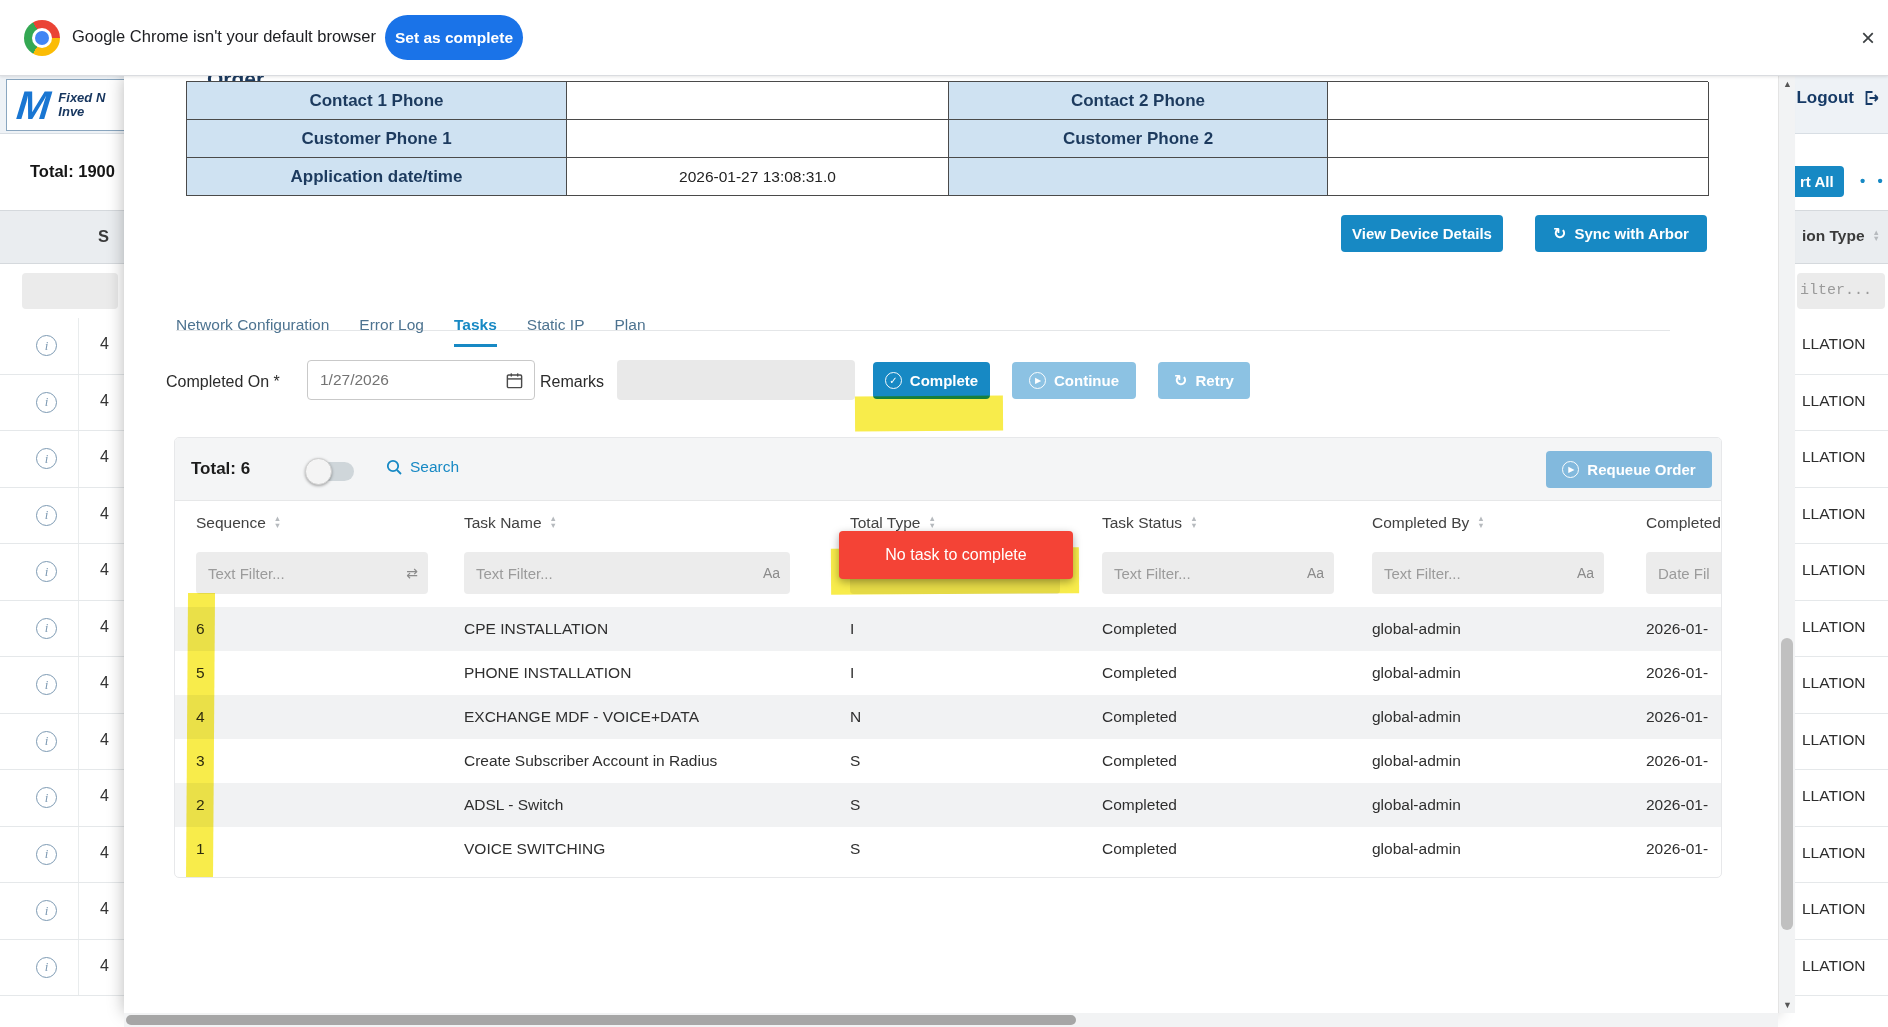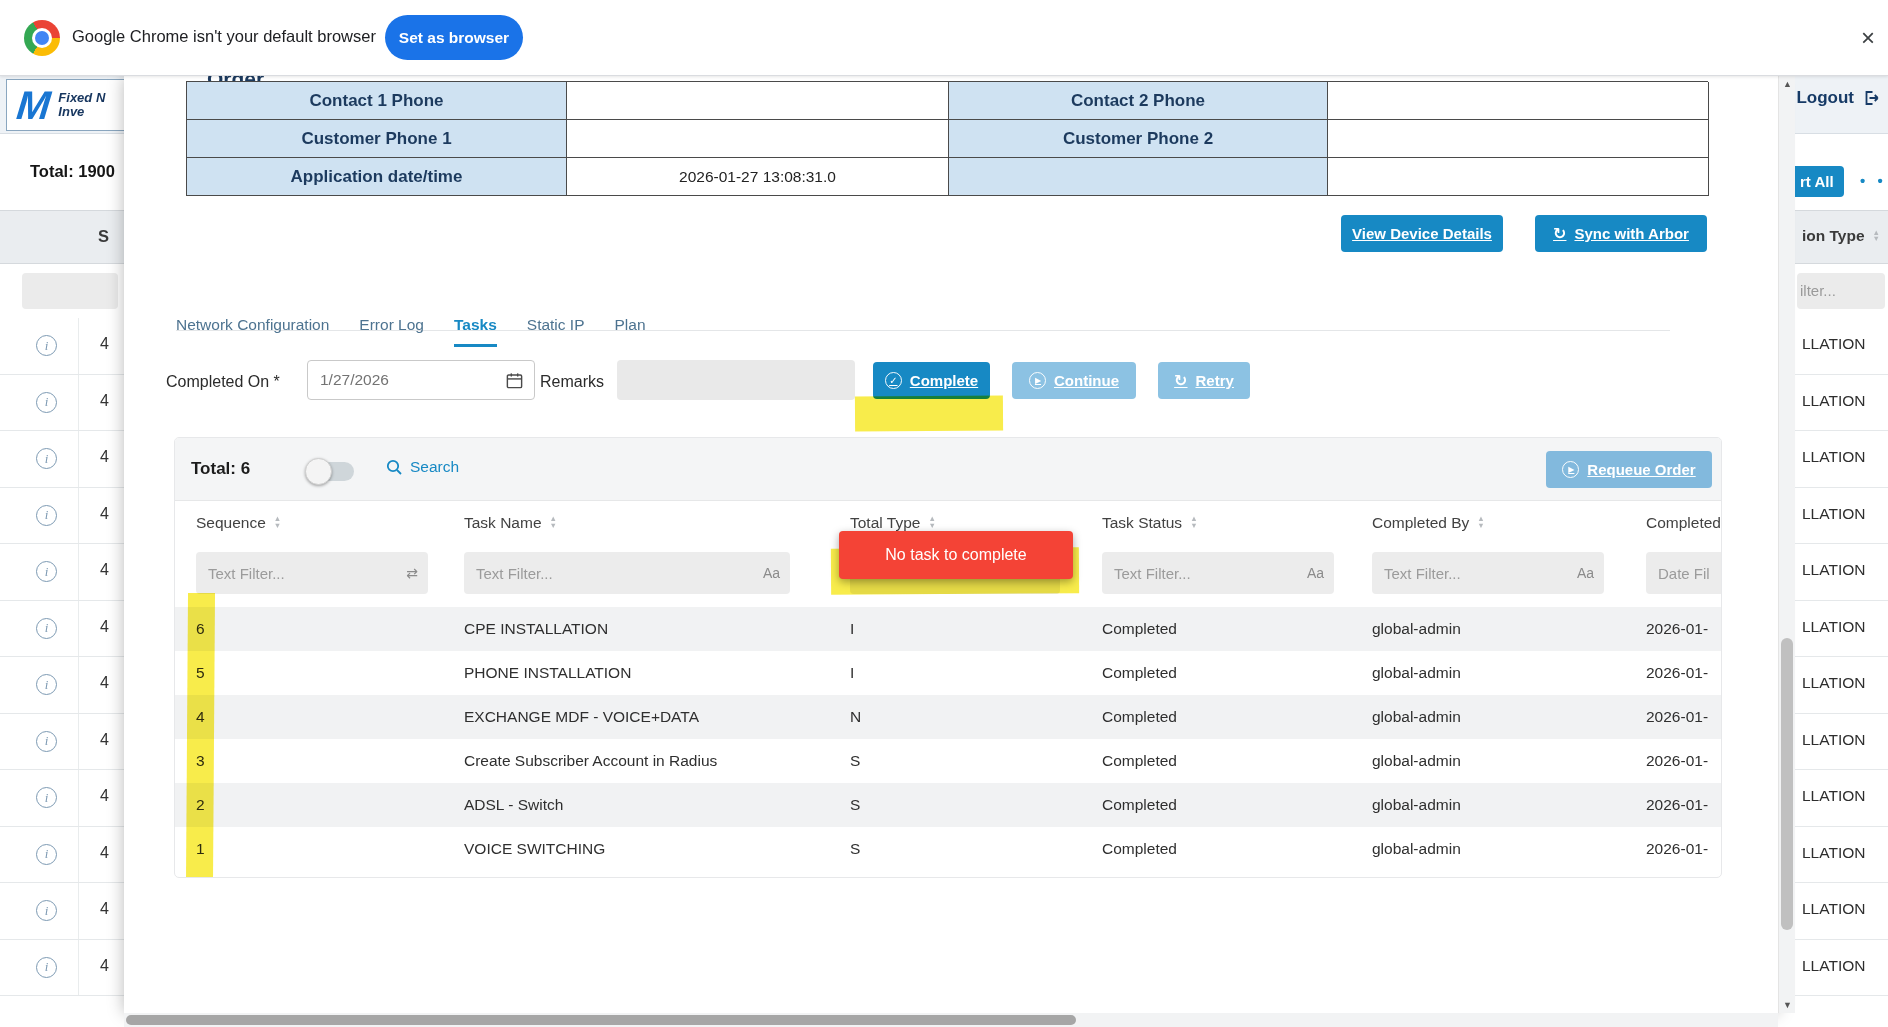--- a/index.html
+++ b/index.html
@@ -35,21 +35,21 @@
   .bg-dots{position:absolute;left:1860px;top:172px;color:#1789c4;font-size:15px;font-weight:900;letter-spacing:4px;}
 
   .bg-header-band{position:absolute;left:0;top:210px;width:1888px;height:54px;background:#eaedf0;
                   border-top:1px solid #d5d9dd;border-bottom:1px solid #d5d9dd;}
   .bg-s{position:absolute;left:98px;top:16px;font-weight:700;font-size:16.5px;color:#3a3a3a;}
   .bg-iontype{position:absolute;left:1802px;top:16px;font-weight:700;font-size:15.5px;color:#3a3a3a;display:flex;align-items:center;}
 
   .bg-filter-band{position:absolute;left:0;top:264px;width:1888px;height:54px;background:#fff;}
   .bg-filter-left{position:absolute;left:22px;top:9px;width:96px;height:36px;background:#ebebeb;border-radius:4px;}
   .bg-filter-right{position:absolute;left:1797px;top:9px;width:88px;height:36px;background:#ebebeb;border-radius:4px;
-                   color:#9a9a9a;font-size:15px;line-height:36px;padding-left:3px;overflow:hidden;}
+                   color:#9a9a9a;font-size:15px;line-height:36px;padding-left:3px;overflow:hidden;font-family:Liberation Mono, monospace;}
 
   .bg-rows{position:absolute;left:0;top:318px;width:1888px;}
   .bg-row{position:relative;height:56.5px;border-bottom:1px solid #e5e8ea;}
   .bg-row::before{content:"";position:absolute;left:78px;top:0;bottom:0;border-left:1px solid #e9eced;}
   .info-icon{position:absolute;left:36px;top:17px;width:21px;height:21px;border:1.5px solid #7d9ab3;border-radius:50%;
              color:#7d9ab3;font-size:13px;font-style:italic;font-family:"Liberation Serif","DejaVu Serif",serif;
              display:flex;align-items:center;justify-content:center;cursor:pointer;}
   .bg-left-val{position:absolute;left:100px;top:17px;font-size:16px;color:#333;}
   .bg-right-val{position:absolute;left:1802px;top:17px;font-size:15.5px;color:#2e2e2e;}
 
@@ -62,21 +62,21 @@
          box-shadow:0 0 16px rgba(0,0,0,.28);overflow:hidden;}
   .modal-title{position:absolute;left:83px;top:-9px;font-size:21px;font-weight:700;color:#1c3a5e;}
 
   .details{position:absolute;left:62px;top:5px;width:1522px;display:grid;grid-template-columns:380px 382px 379px 381px;
            border-top:1px solid #4a4a4a;border-left:1px solid #4a4a4a;}
   .details .cell{height:38px;border-right:1px solid #4a4a4a;border-bottom:1px solid #4a4a4a;background:#fff;
                  display:flex;align-items:center;justify-content:center;font-size:15.5px;color:#222;overflow:hidden;}
   .details .lab{background:#cfe2f2;color:#1c3a5e;font-weight:700;font-size:17px;}
 
   .btn{display:inline-flex;align-items:center;justify-content:center;gap:8px;border:none;border-radius:4px;color:#fff;
-       font-weight:600;font-size:15px;font-family:inherit;cursor:pointer;white-space:nowrap;text-decoration:underline;}
+       font-weight:600;font-size:15px;font-family:inherit;cursor:pointer;white-space:nowrap;}
   .btn.primary{background:#1789c4;}
   .btn.disabled{background:#8cc2e3;}
   .vdd{position:absolute;left:1217px;top:139px;width:162px;height:37px;}
   .sync{position:absolute;left:1411px;top:139px;width:172px;height:37px;}
   .sync-ic,.retry-ic{font-size:16px;font-weight:700;line-height:16px;}
   .circ{display:inline-flex;align-items:center;justify-content:center;width:17px;height:17px;
         border:1.5px solid rgba(255,255,255,.95);border-radius:50%;font-size:10px;line-height:10px;}
   .circ.play{font-size:8px;padding-left:1px;}
 
   .tabs{position:absolute;left:52px;top:224px;width:1494px;height:31px;display:flex;gap:30px;border-bottom:1px solid #e4e6e8;}
@@ -466,21 +466,21 @@
 
       <div class="hl hl-toast"></div>
       <div class="toast">No task to complete</div>
       <div class="hl hl-seq"></div>
     </div>
   </div>
 
   <div class="chrome-bar">
     <span class="chrome-icon"></span>
     <span class="chrome-msg">Google Chrome isn't your default browser</span>
-    <button class="set-default">Set as browser</button>
+    <button class="set-default">Set as complete</button>
     <span class="chrome-close">×</span>
   </div>
 
   <div class="vsb">
     <div class="vsb-up">▲</div>
     <div class="vsb-thumb"></div>
     <div class="vsb-down">▼</div>
   </div>
   <div class="hsb">
     <div class="hsb-thumb"></div>

